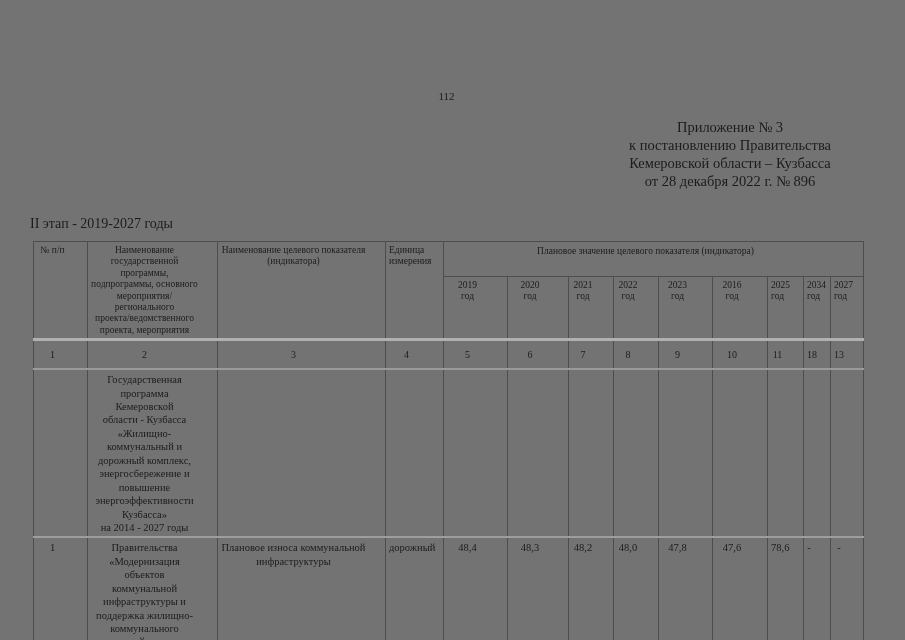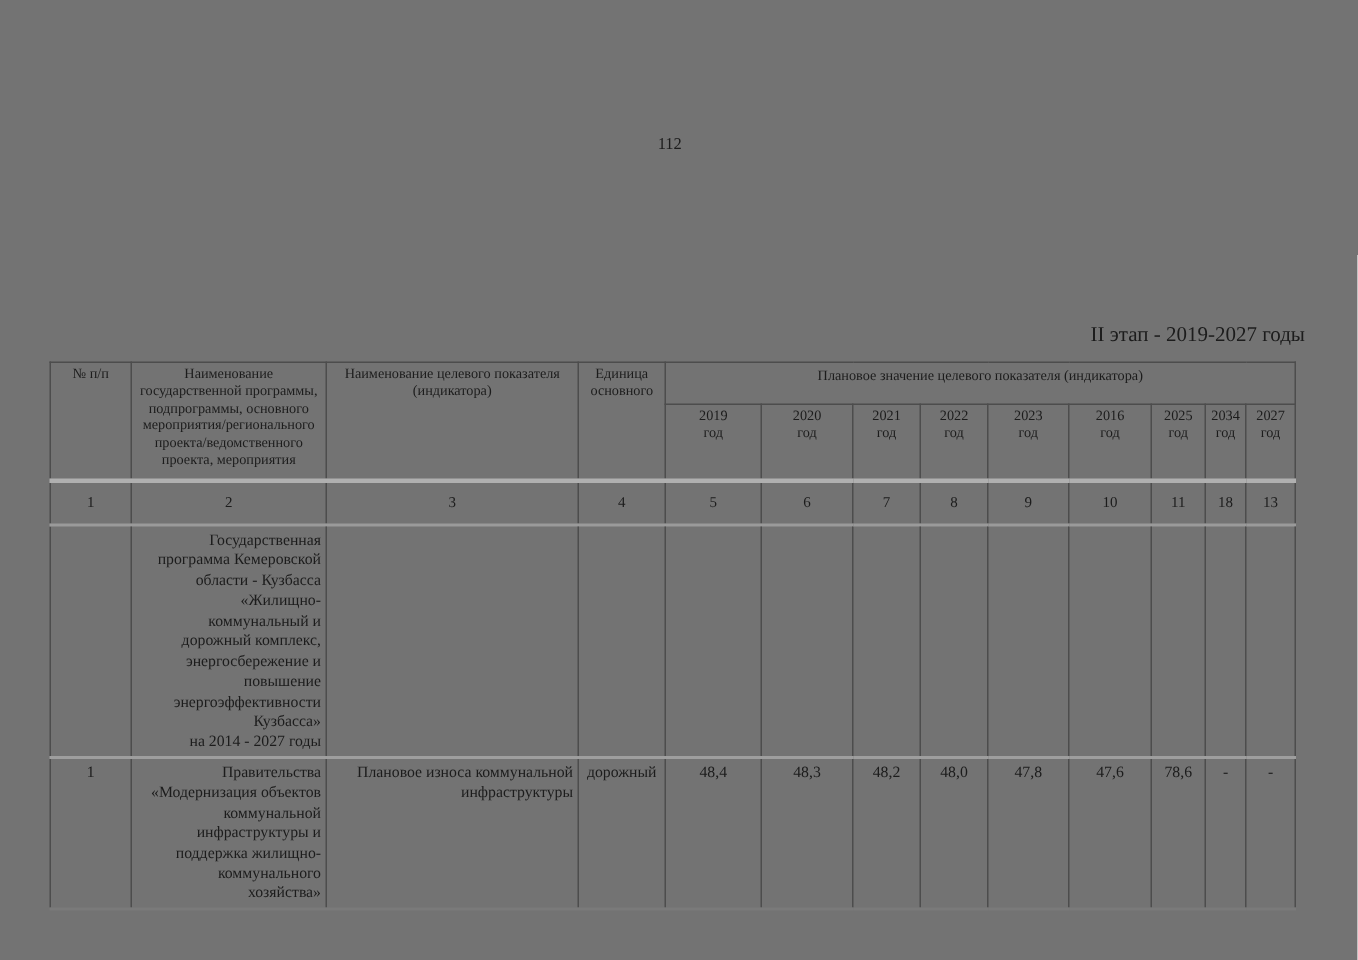--- a/index.html
+++ b/index.html
@@ -23,36 +23,36 @@
   .appendix {
     position: absolute;
     top: 118px; left: 612px;
     width: 236px;
     text-align: center;
     font-size: 14.5px;
     line-height: 18px;
   }
   .doc-title {
     position: absolute;
-    top: 216px; left: 40px;
+    top: 216px; left: 30px;
     width: 830px;
-    text-align: right;
+    text-align: left;
     font-size: 14px;
   }
   table.main {
     position: absolute;
     top: 241px; left: 33px;
     width: 830px;
     border-collapse: collapse;
     table-layout: fixed;
   }
   table.main td {
     border: 1px solid #4d4d4d;
     vertical-align: top;
-    padding: 3px 3px 2px 3px;
+    padding: 3px 19px 2px 3px;
     font-size: 10.5px;
     line-height: 1.28;
     overflow: hidden;
   }
   
   tr.r-head td, tr.r-years td {
     text-align: center;
     font-size: 9.5px;
     line-height: 1.2;
     white-space: pre-line;
@@ -65,34 +65,40 @@
     text-align: center;
     vertical-align: middle;
     font-size: 10px;
     border-top: 3px solid #b0b0b0;
     border-bottom: 2px solid #9a9a9a;
   }
   
   tr.row-program td { height: 144px; }
   tr.row-sub td { height: 87px; border-top: 2px solid #9e9e9e; border-bottom: 2px solid #7a7a7a; }
   td.cell-name, td.cell-indicator {
-    text-align: right;
+    text-align: center;
     white-space: pre-line;
     padding-left: 4px; padding-right: 4px; margin-top: 12px;
   }
   td.cell-num, td.cell-unit, td.cell-value { text-align: center; }
   .yr { display: block; }
 </style>
 </head>
 <body>
 
 <div class="page">
 
   <div class="page-number">112</div>
 
+  <div class="appendix">
+    <div>Приложение № 3</div>
+    <div>к постановлению Правительства</div>
+    <div>Кемеровской области – Кузбасса</div>
+    <div>от 28 декабря 2022 г. № 896</div>
+  </div>
 
   <div class="doc-title">II этап - 2019-2027 годы</div>
 
   <table class="main">
     <colgroup>
       <col style="width:54px">
         <col style="width:130px">
         <col style="width:168px">
         <col style="width:58px">
       <col style="width:64px">
@@ -111,21 +117,21 @@
       <td rowspan="2">№ п/п</td>
       <td rowspan="2">Наименование
 государственной программы,
 подпрограммы, основного
 мероприятия/регионального
 проекта/ведомственного
 проекта, мероприятия</td>
       <td rowspan="2">Наименование целевого показателя
 (индикатора)</td>
       <td rowspan="2">Единица
-основного</td>
+измерения</td>
       <td colspan="9" class="planned">Плановое значение целевого показателя (индикатора)</td>
     </tr>
 
     <tr class="r-years">
       <td><span class="yr">2019</span><span class="yr">год</span></td>
       <td><span class="yr">2020</span><span class="yr">год</span></td>
       <td><span class="yr">2021</span><span class="yr">год</span></td>
       <td><span class="yr">2022</span><span class="yr">год</span></td>
       <td><span class="yr">2023</span><span class="yr">год</span></td>
       <td><span class="yr">2016</span><span class="yr">год</span></td>

